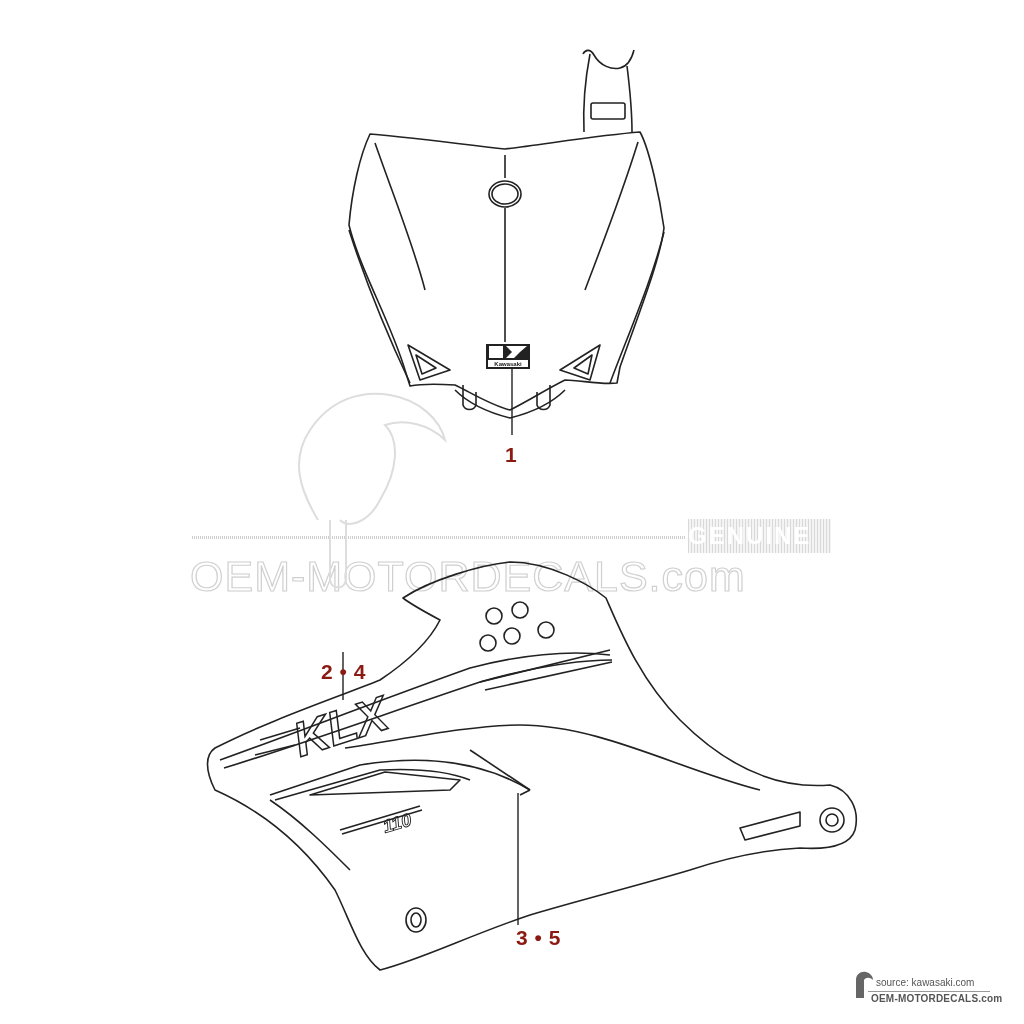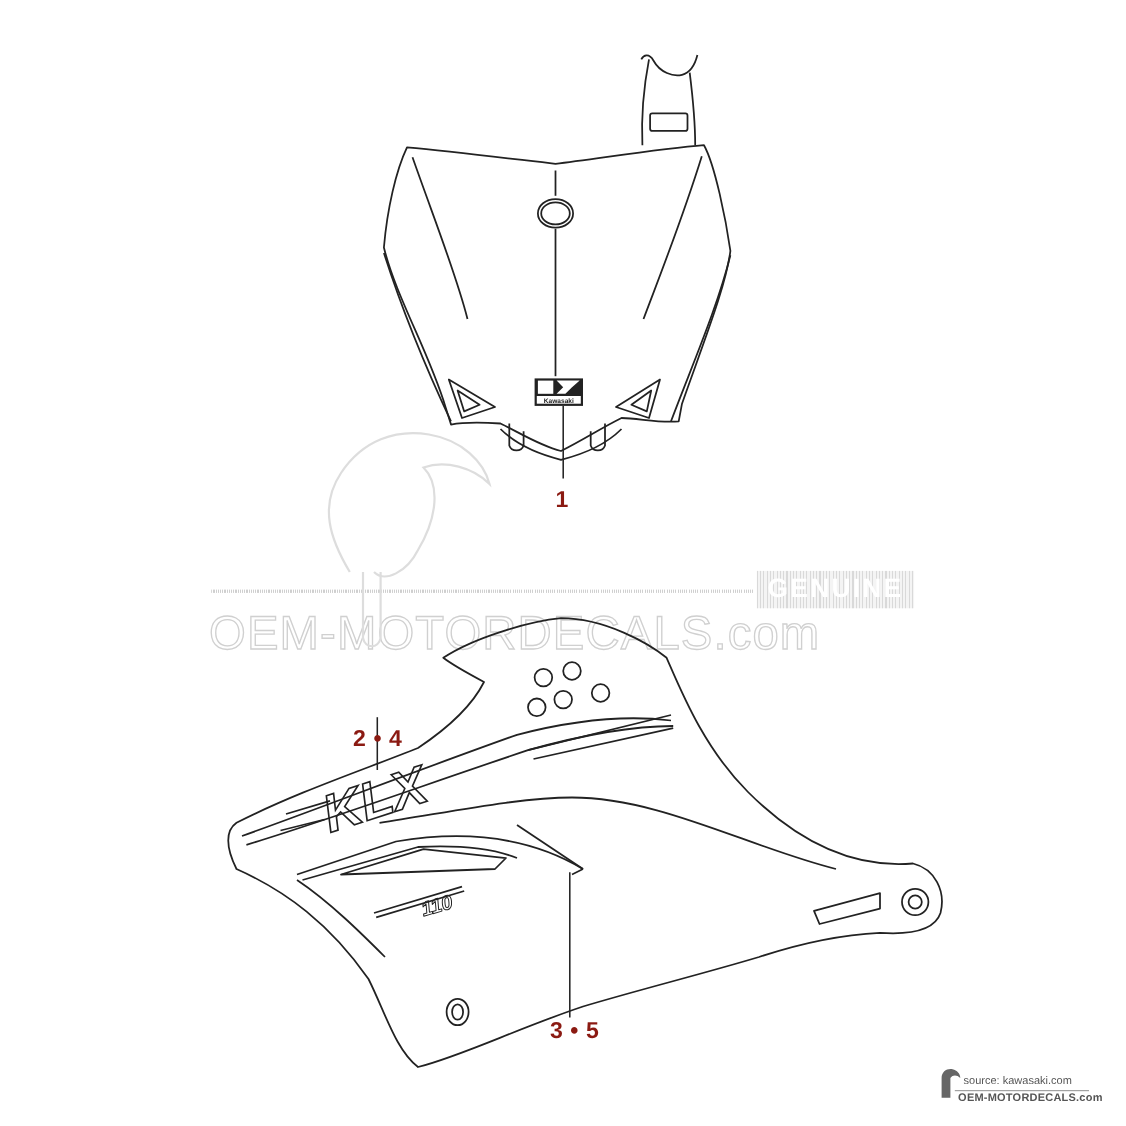--- a/index.html
+++ b/index.html
@@ -1,19 +1,19 @@
 <!DOCTYPE html>
 <html><head>
 <meta charset="utf-8">
 <style>
   html, body { margin:0; padding:0; background:#ffffff; }
   body { width:1024px; height:1024px; position:relative; overflow:hidden; font-family:"Liberation Sans", sans-serif; }
   #diagram { position:absolute; left:0; top:0; width:1024px; height:1024px; }
   .callout { position:absolute; color:#8b1a12; font-weight:bold; font-size:21px; font-family:"Liberation Sans", sans-serif; letter-spacing:0.5px; }
-  .wm-genuine { position:absolute; left:688px; top:519px; width:143px; height:34px; background:repeating-linear-gradient(90deg,#d9d9d9 0 1px,#f4f4f4 1px 3px); color:#ffffff; font-weight:bold; font-size:24px; text-align:center; line-height:34px; letter-spacing:2px; font-family:"Liberation Sans", sans-serif; }
+  .wm-genuine { position:absolute; left:688px; top:519px; width:143px; height:34px; background:repeating-linear-gradient(90deg,#d9d9d9 0 1px,#f4f4f4 1px 3px); color:#ffffff; font-weight:bold; font-size:24px; text-align:left; line-height:34px; letter-spacing:2px; font-family:"Liberation Sans", sans-serif; }
   .wm-line { position:absolute; left:192px; top:536px; width:494px; height:3px; background:repeating-linear-gradient(90deg,#cfcfcf 0 1px,#ffffff 1px 2px); }
   .wm-text { position:absolute; left:190px; top:552px; font-size:43px; color:transparent; -webkit-text-stroke:1.2px #d0d0d0; font-family:"Liberation Sans", sans-serif; letter-spacing:1px; white-space:nowrap; }
   .source-line { position:absolute; left:876px; top:977px; font-size:10px; color:#555; font-family:"Liberation Sans", sans-serif;text-align:center; }
   .source-rule { position:absolute; left:868px; top:991px; width:122px; height:1px; background:#999; }
   .source-brand { position:absolute; left:871px; top:993px; font-size:10px; color:#555; font-weight:bold; font-family:"Liberation Sans", sans-serif; letter-spacing:0.2px; }
 </style>
 </head>
 <body>
 
 <div class="wm-line"></div>
@@ -112,20 +112,20 @@
   </g>
 
   <text x="300" y="757" font-size="48" font-style="italic" font-weight="bold" fill="none" stroke="#222" stroke-width="1.5" transform="rotate(-18 300 757)" font-family="Liberation Sans, sans-serif">KLX</text>
 
   <line x1="343" y1="652" x2="343" y2="700" stroke="#222" stroke-width="1.4"></line>
   <line x1="518" y1="793" x2="518" y2="925" stroke="#222" stroke-width="1.4"></line>
 </svg>
 
 <div class="callout" style="left:505px; top:443px;">1</div>
 <div class="callout" style="left:321px; top:660px;">2 • 4</div>
-<div class="callout" style="left:500px; top:926px;text-align:center;">3 • 5</div>
+<div class="callout" style="left:516px; top:926px;text-align:center;">3 • 5</div>
 
 <svg style="position:absolute; left:852px; top:968px;" width="22" height="34" viewBox="0 0 22 34">
   <path d="M4 30 L4 12 C4 6 9 3 14 4 C18 5 21 8 21 12 C18 9 14 9 12 12 L12 30 Z" fill="#666"></path>
 </svg>
 <div class="source-line">source: kawasaki.com</div>
 <div class="source-rule"></div>
 <div class="source-brand">OEM-MOTORDECALS.com</div>
 
 </body></html>

